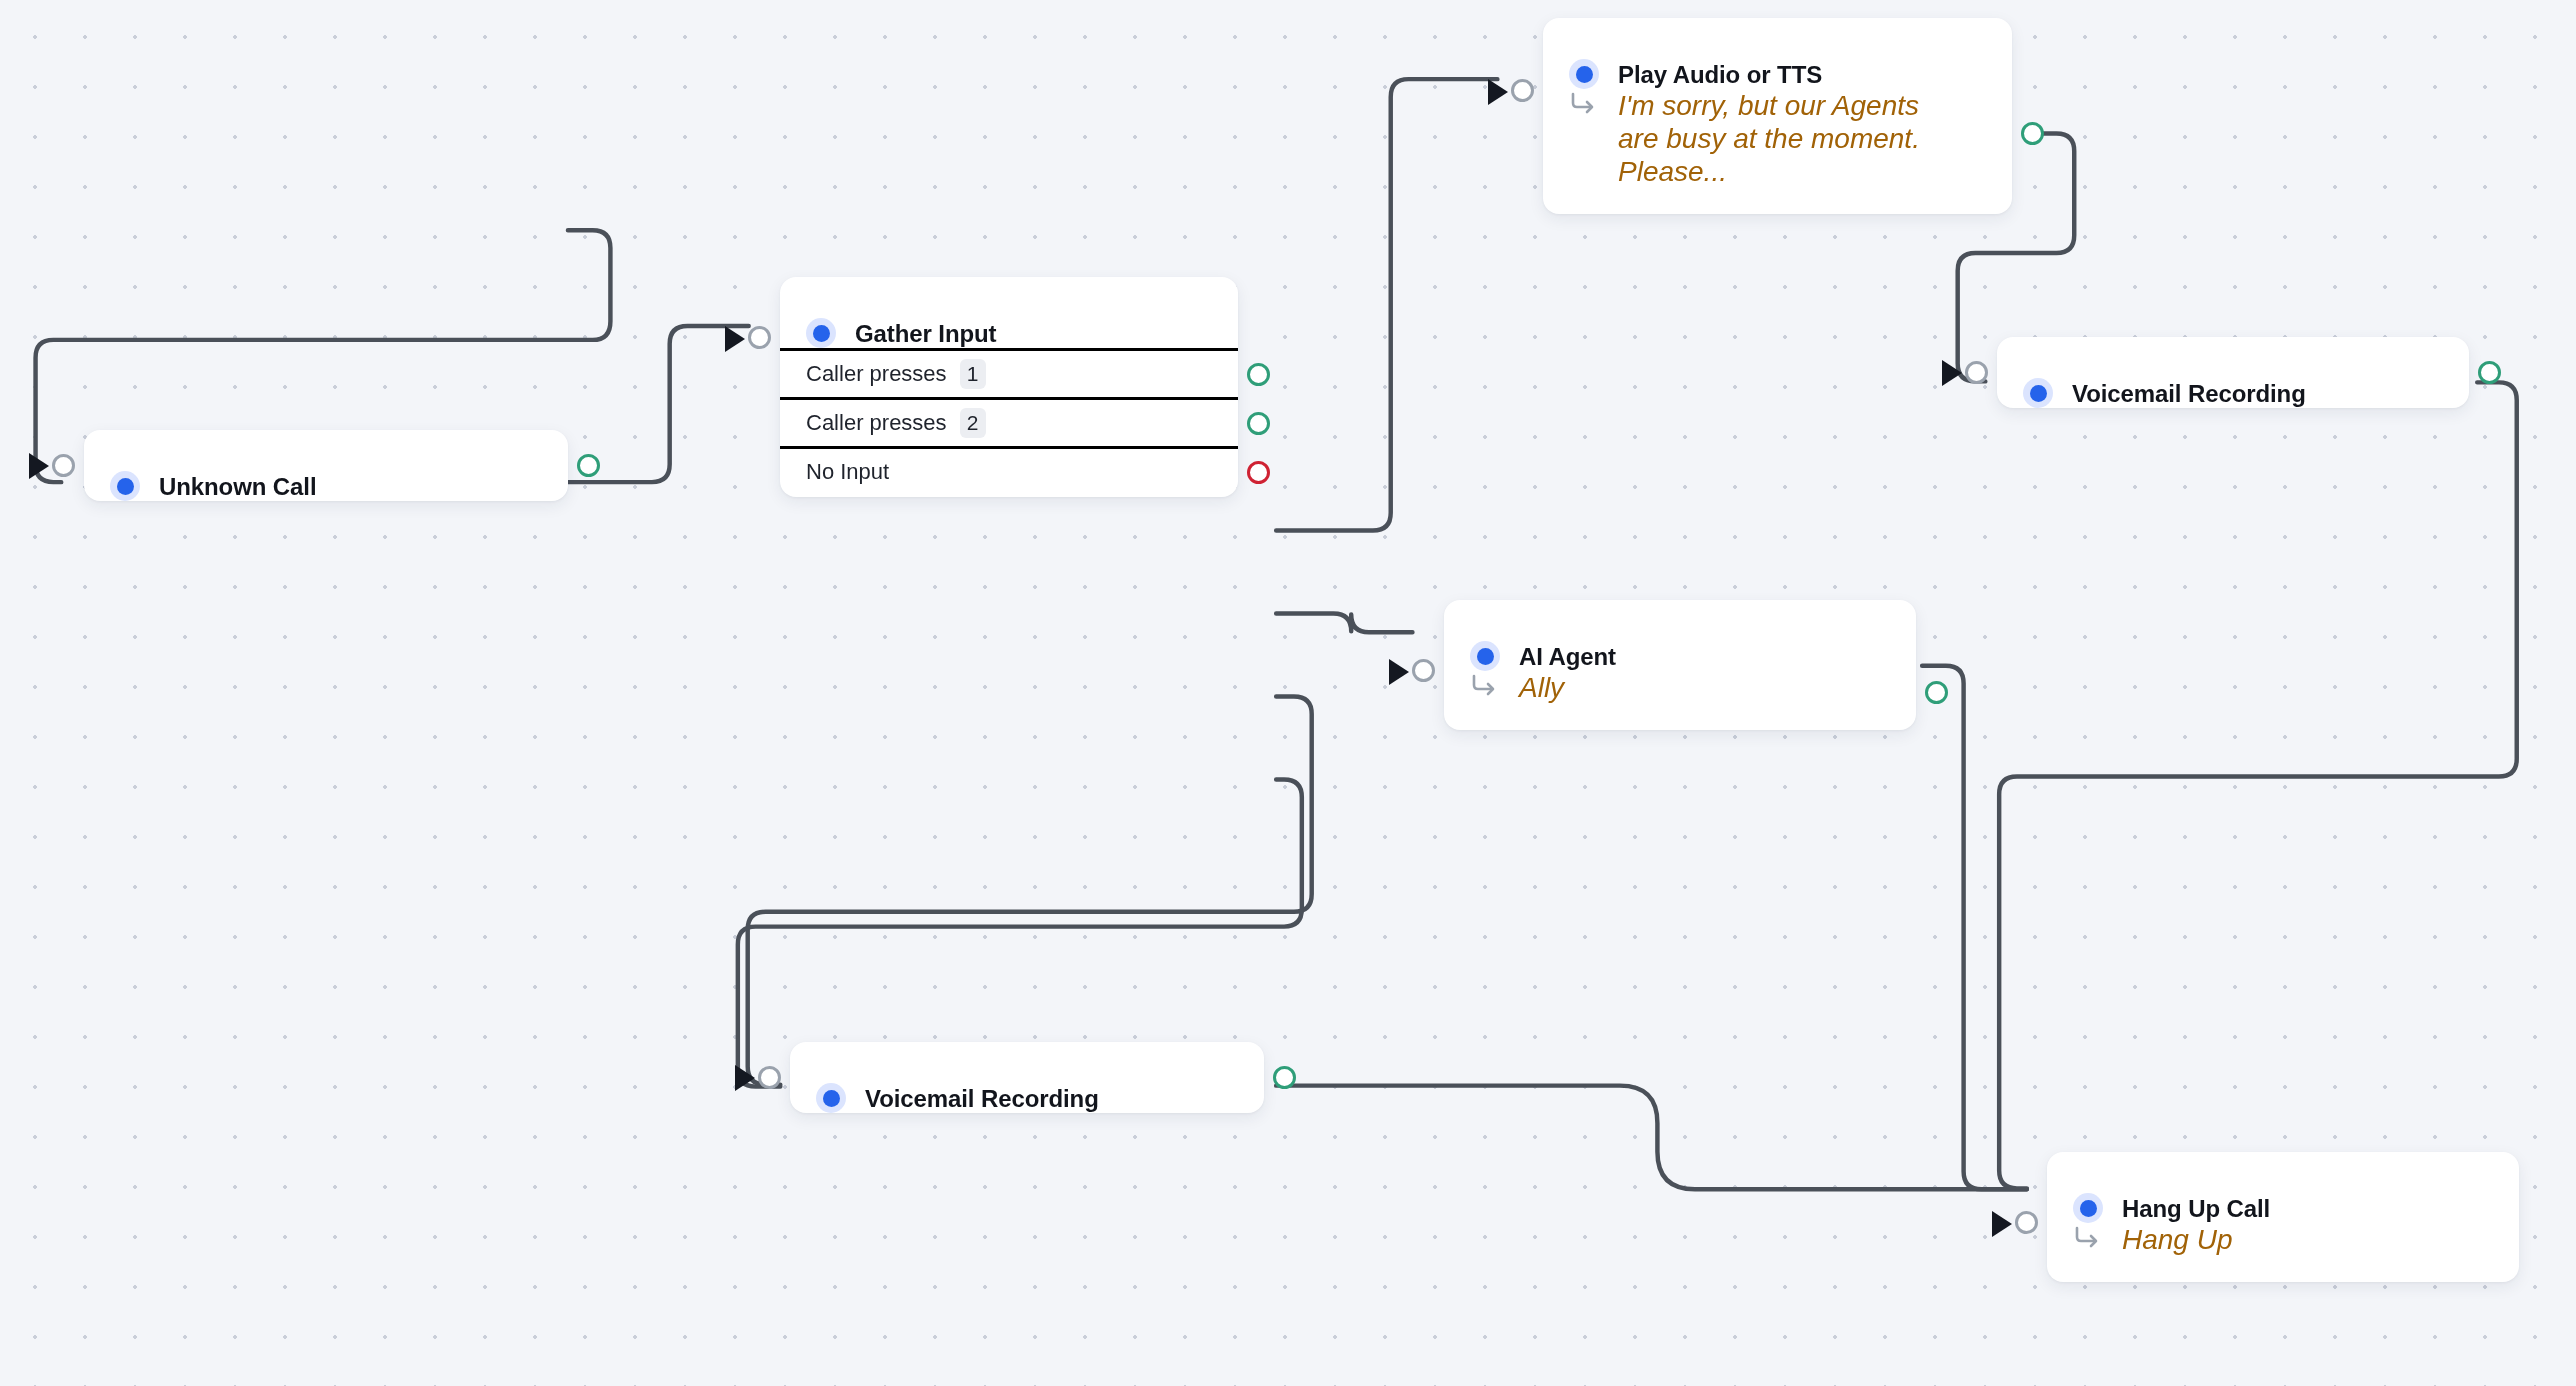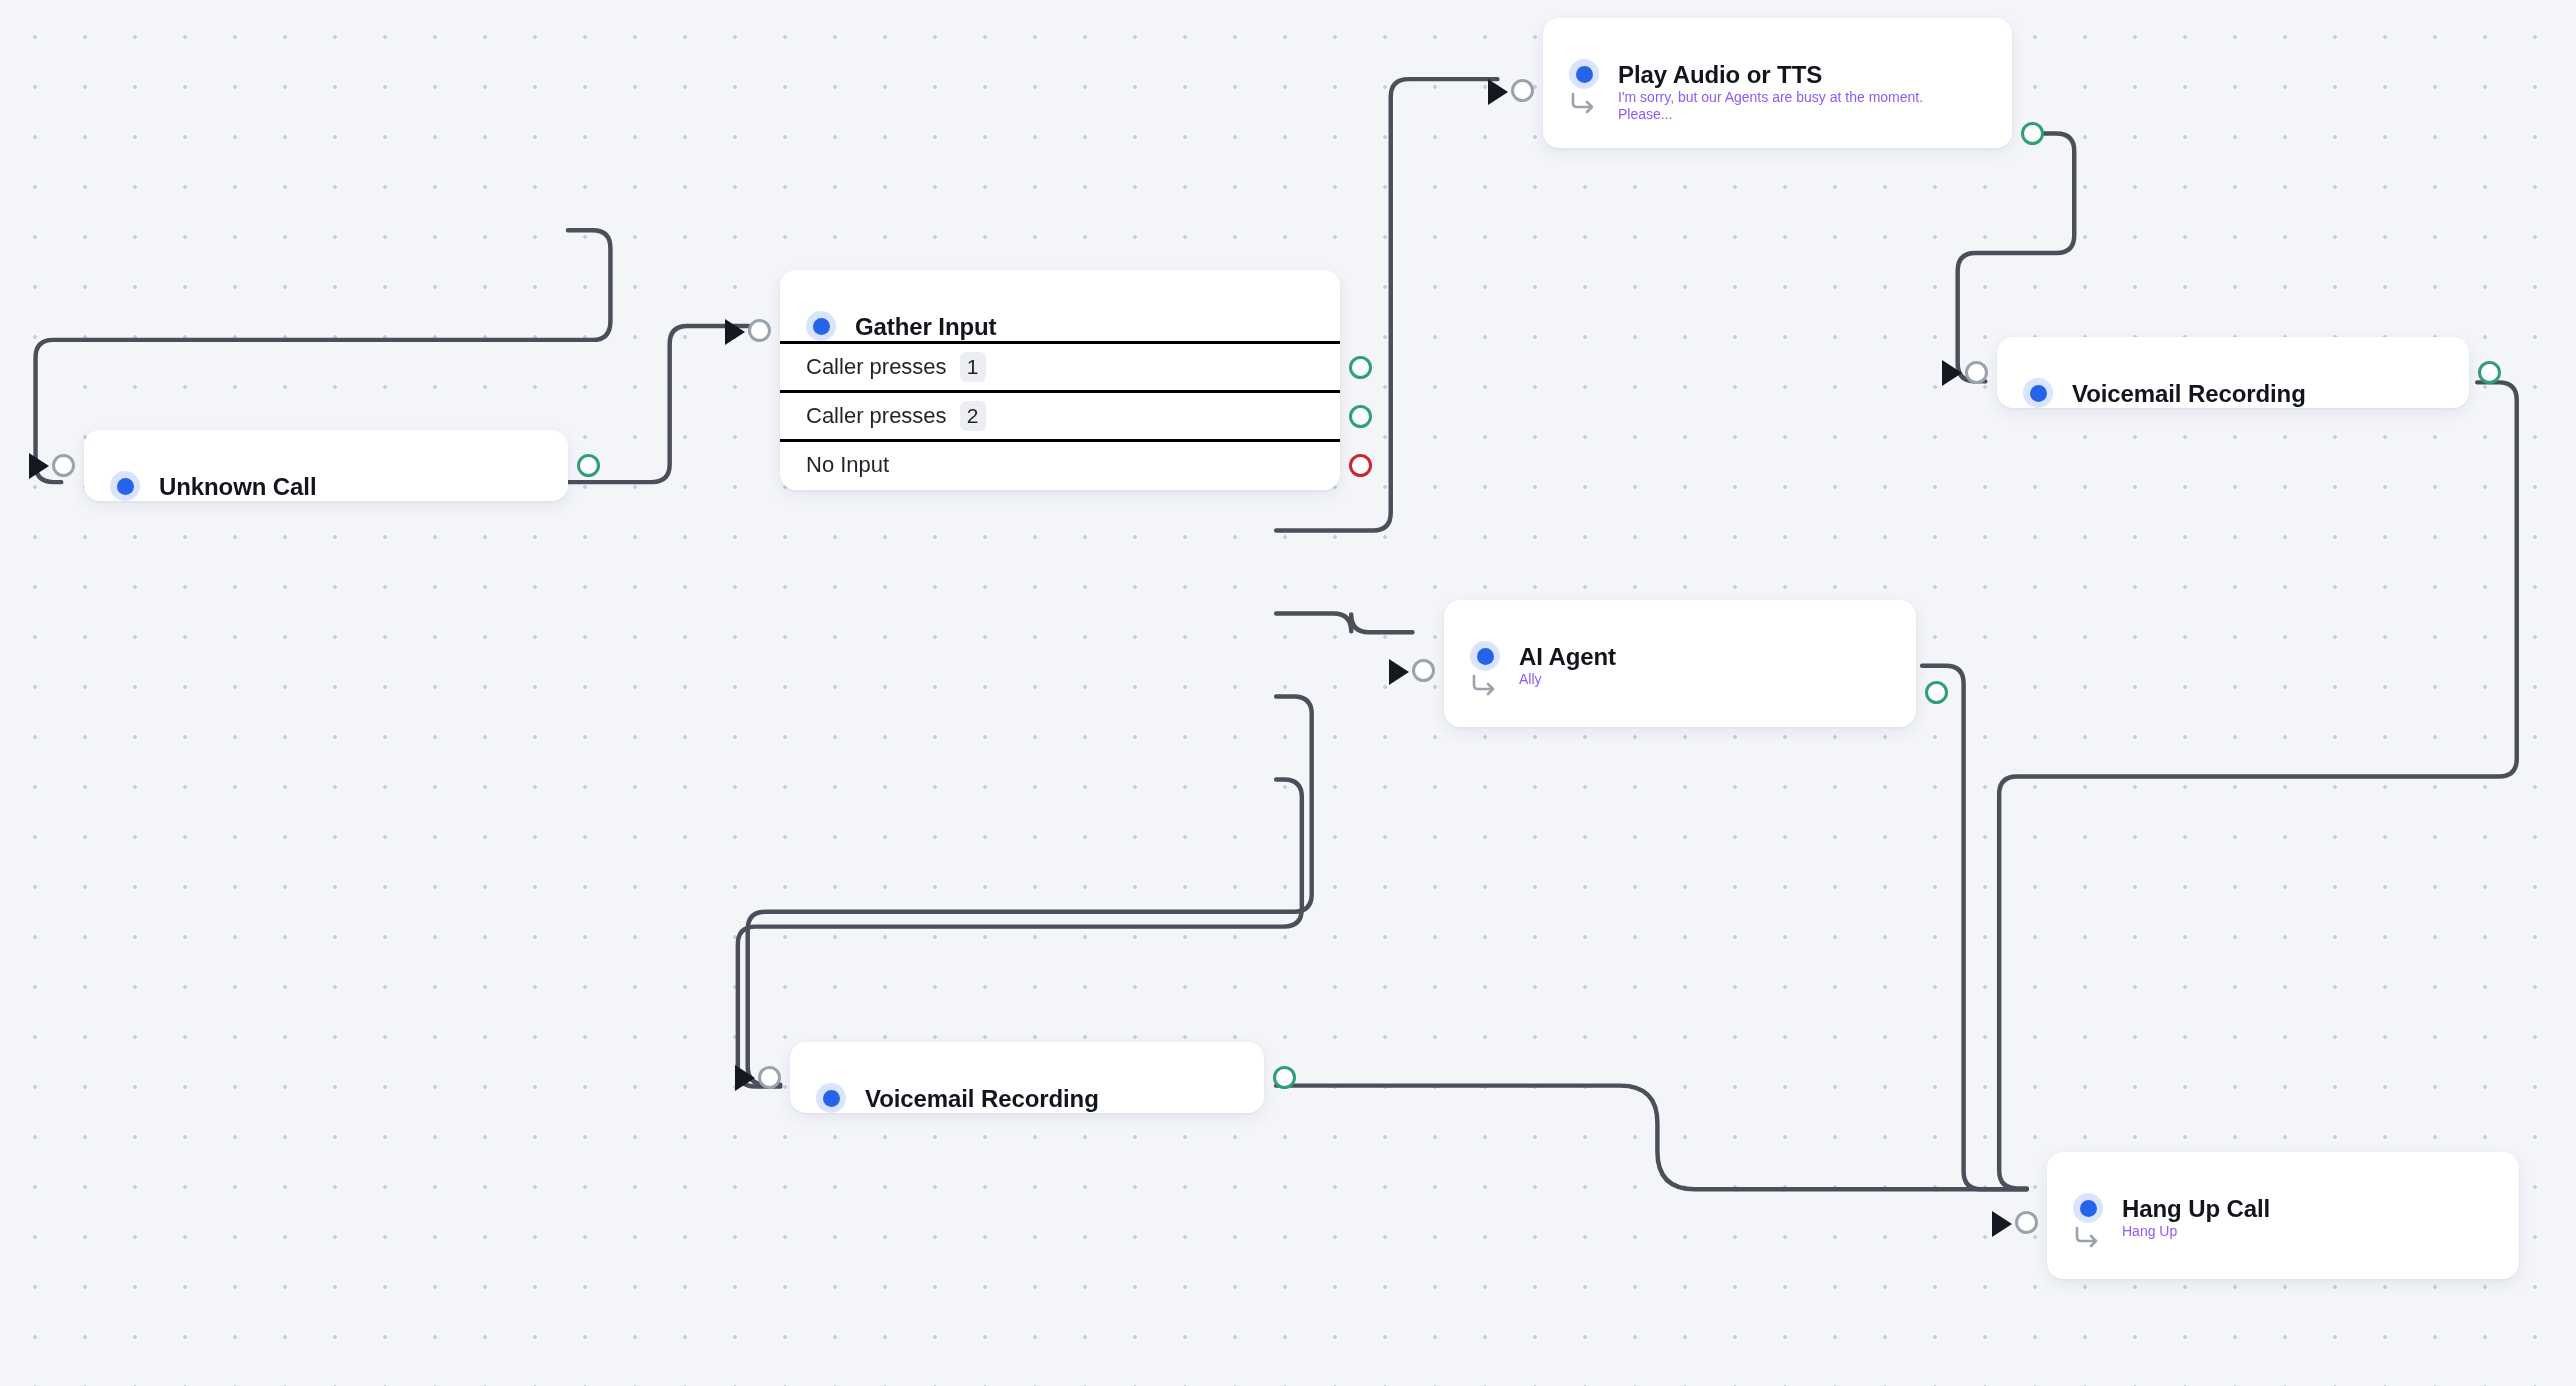--- a/index.html
+++ b/index.html
@@ -49,24 +49,25 @@
   .dot-core.blue { background:#2563eb; }
   .dot-core.green { background:#2f9e79; }
 
   .node-sub {
     display:flex;
     gap:19px;
     padding:0 26px 26px 26px;
   }
   .sub-arrow { flex:none; width:30px; margin-top:2px; }
   .sub-text {
-    font-size:14px;
+    font-size:28px;
     line-height:1.18;
-    color:#8b5cf6;
+    color:#a16207;
     max-width:316px;
+    font-style:italic;
   }
 
   .opt-row {
     position:relative;
     display:flex; align-items:center;
     gap:13px;
     height:49px;
     padding:0 26px;
     border-top:3px solid #000000;
     font-size:22px;
@@ -142,21 +143,21 @@
       <span class="dot-wrap blue">
         <span class="dot-core blue"></span>
       </span>
       <span class="node-title">Unknown Call</span>
     </div>
     <span class="arrowhead" style="top:50%; margin-top:-13px;"></span>
     <span class="port left" style="top:50%; margin-top:-11.4px;"></span>
     <span class="port out right" style="top:50%; margin-top:-11.4px;"></span>
   </div>
 
-  <div class="node" id="n-gather-input" style="left:780px; top:270px; width:560px; padding-bottom:2px;">
+  <div class="node" id="n-gather-input" style="left:780px; top:277px; width:458px; padding-bottom:2px;">
     <div class="node-head">
       <span class="dot-wrap blue">
         <span class="dot-core blue"></span>
       </span>
       <span class="node-title">Gather Input</span>
     </div>
 
     <div class="opt-row">
       <span>Caller presses</span>
       <span class="opt-badge">1</span>

